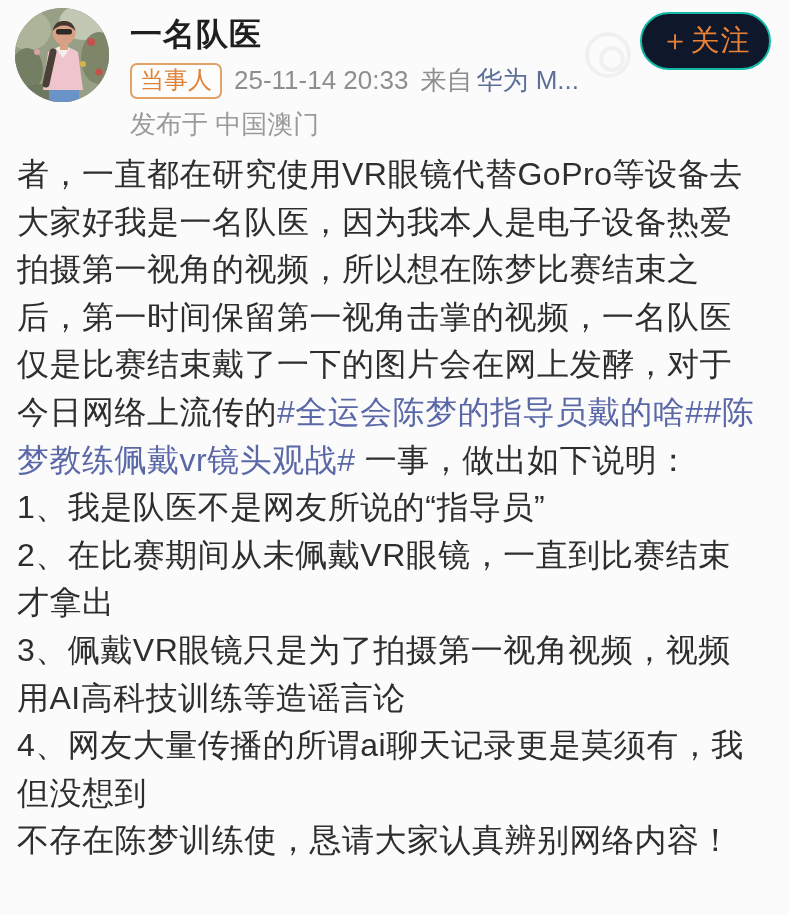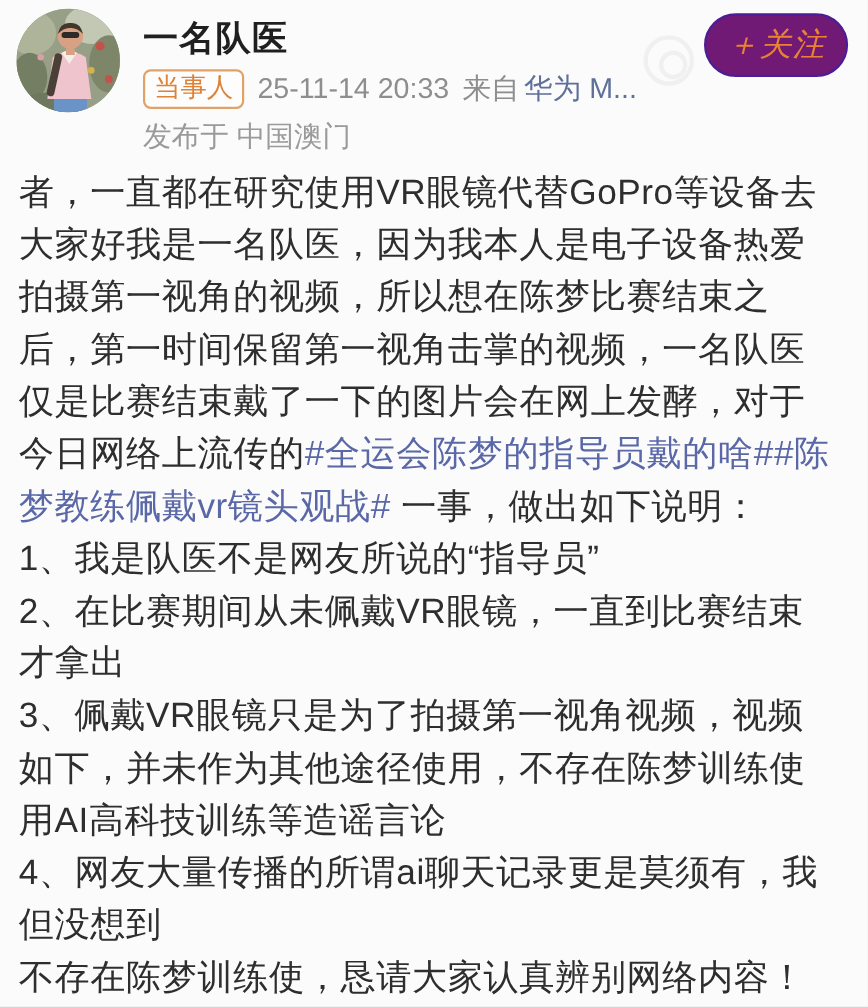--- a/index.html
+++ b/index.html
@@ -44,29 +44,28 @@
     background:#fdfdfd;
   }
   .timestamp { font-size:26px; color:#8e8e8e; }
   .source-prefix { font-size:26px; color:#8e8e8e; margin-right:4px; }
   .source-device { font-size:26px; color:#5e6f99; }
   .location-row { margin-top:8px; font-size:26px; color:#9a9a9a; }
 
   .follow-btn {
     position:absolute; left:640px; top:12px;
     width:131px; height:58px;
-    border:2px solid #4c1d95;
+    border:2px solid #14b8a6;
     border-radius:30px;
-    background:#701a75;
+    background:#0f172a;
     color:#ea8236;
     font-size:29px;
     display:flex; align-items:center; justify-content:center;
     letter-spacing:1px;
     cursor:pointer;
-    font-style:italic;
   }
 
   .watermark {
     position:absolute; left:585px; top:32px;
     width:46px; height:46px;
     border:4px solid #9a9a9a;
     border-radius:50%;
     opacity:0.10;
   }
   .watermark::after {
@@ -141,20 +140,19 @@
     <div class="post-line"><span class="seg">大家好我是一名队医，因为我本人是电子设备热爱</span></div>
     <div class="post-line"><span class="seg">拍摄第一视角的视频，所以想在陈梦比赛结束之</span></div>
     <div class="post-line"><span class="seg">后，第一时间保留第一视角击掌的视频，一名队医</span></div>
     <div class="post-line"><span class="seg">仅是比赛结束戴了一下的图片会在网上发酵，对于</span></div>
     <div class="post-line"><span class="seg">今日网络上流传的</span><span class="seg link">#全运会陈梦的指导员戴的啥##陈</span></div>
     <div class="post-line"><span class="seg link">梦教练佩戴vr镜头观战#</span><span class="seg"> 一事，做出如下说明：</span></div>
     <div class="post-line"><span class="seg">1、我是队医不是网友所说的“指导员”</span></div>
     <div class="post-line"><span class="seg">2、在比赛期间从未佩戴VR眼镜，一直到比赛结束</span></div>
     <div class="post-line"><span class="seg">才拿出</span></div>
     <div class="post-line"><span class="seg">3、佩戴VR眼镜只是为了拍摄第一视角视频，视频</span></div>
-    <div class="post-line"><span class="seg">如下，并未作为其他途径使用，不存在陈梦训练使</span></div>
     <div class="post-line"><span class="seg">用AI高科技训练等造谣言论</span></div>
     <div class="post-line"><span class="seg">4、网友大量传播的所谓ai聊天记录更是莫须有，我</span></div>
     <div class="post-line"><span class="seg">但没想到</span></div>
     <div class="post-line"><span class="seg">不存在陈梦训练使，恳请大家认真辨别网络内容！</span></div>
   </div>
 
 </div>
 
 </body></html>

